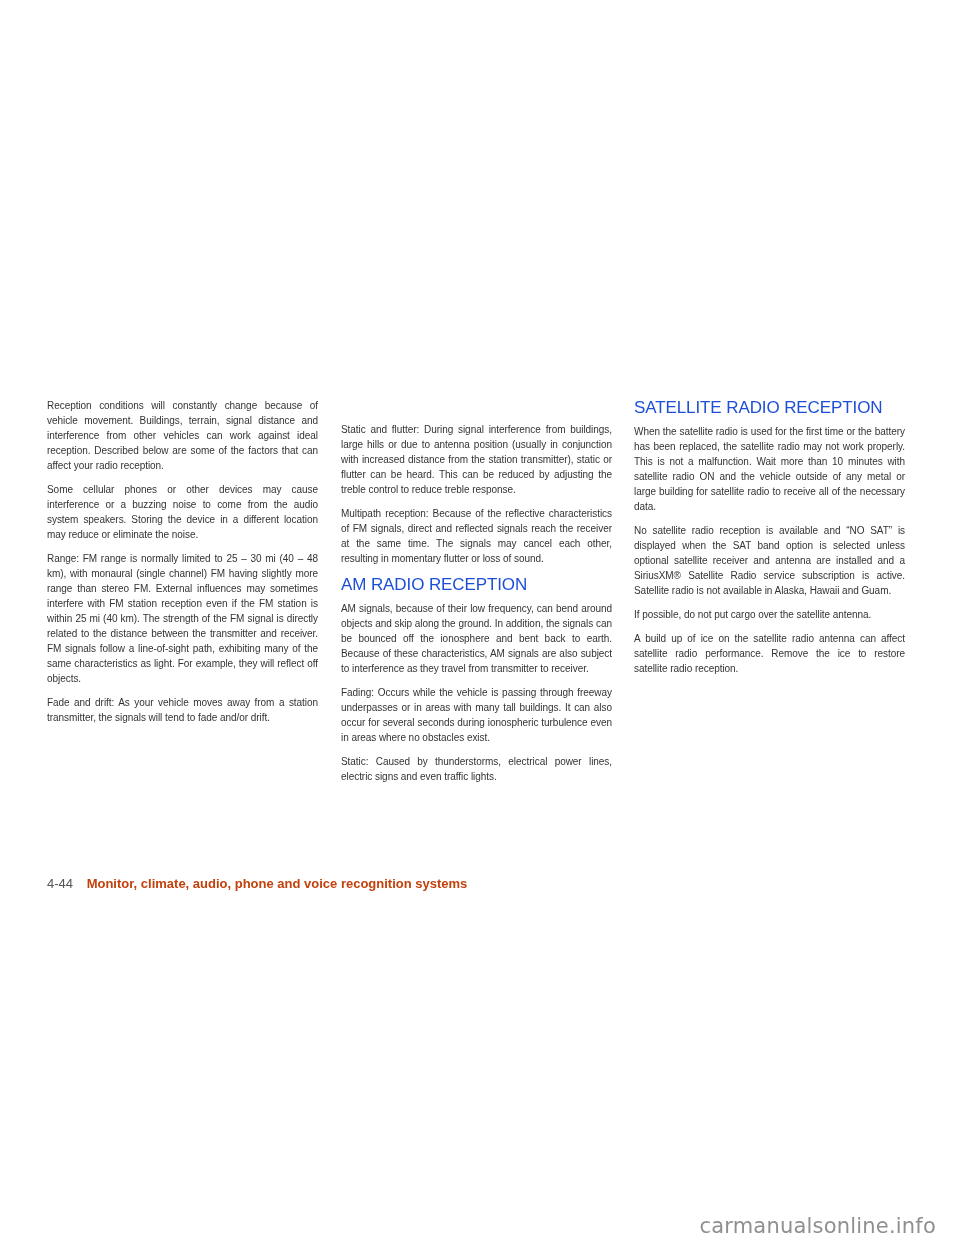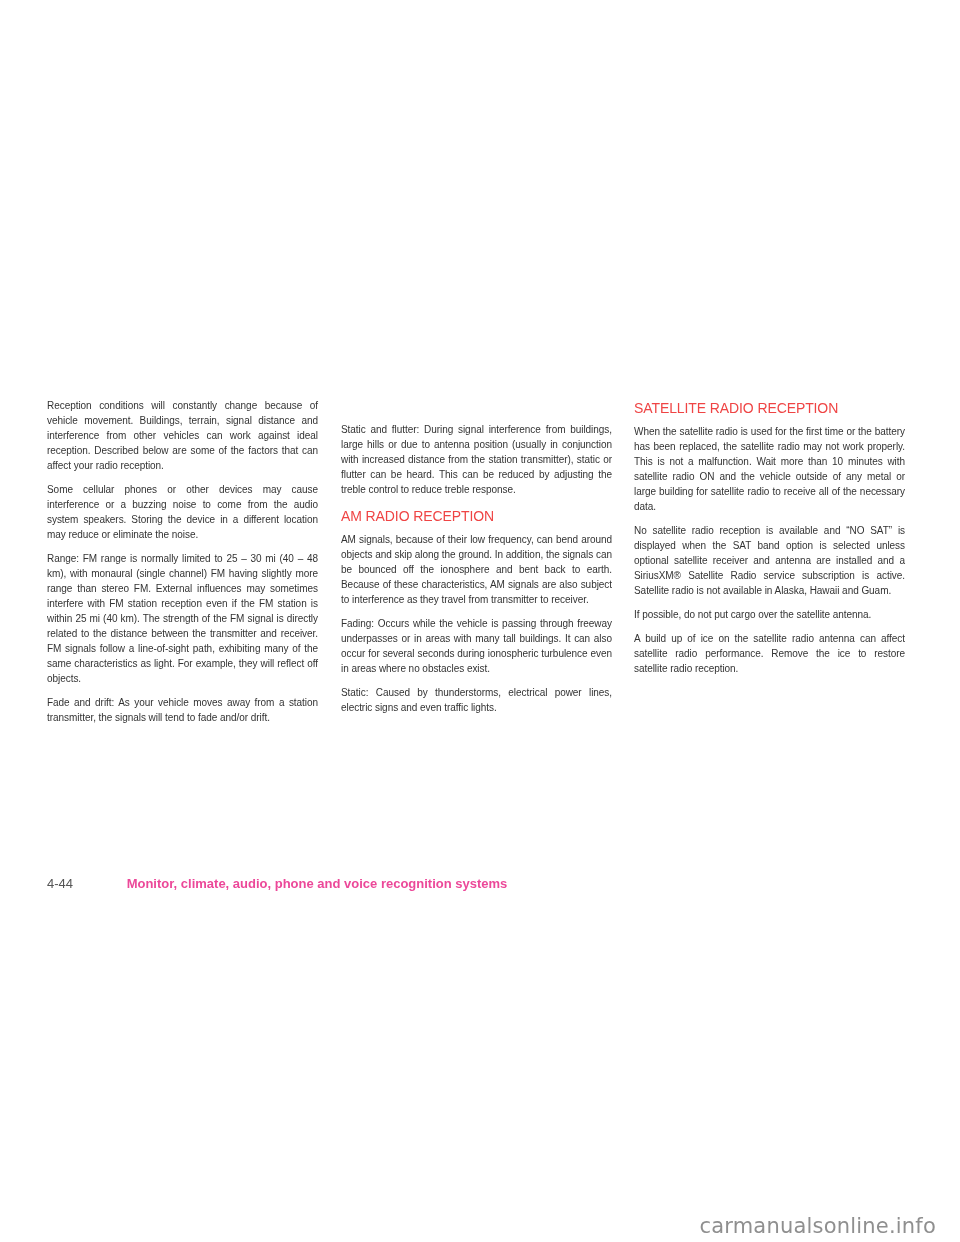--- a/index.html
+++ b/index.html
@@ -9,46 +9,47 @@
   }
   .col { position: absolute; top: 398px; width: 271px; }
   #col1 { left: 47px; }
   #col2 { left: 341px; margin-top: 24px; }
   #col3 { left: 634px; }
   p.body {
     margin: 0 0 9px 0; font-size: 10px; line-height: 15px; text-align: justify;
     letter-spacing: -0.05px;
   }
   h2.heading {
-    margin: 2px 0 6px 0; font-size: 14px; line-height: 20px; font-weight: normal; color: #ef4444;
+    margin: 2px 0 6px 0; font-size: 17px; line-height: 20px; font-weight: normal; color: #1d4ed8;
     letter-spacing: -0.1px;
   }
   #col3 h2.heading { margin-top: 0; }
   .footer {
     position: absolute; left: 47px; top: 876px; font-size: 13px; color: #333;
   }
   .footer .pagenum { color: #555; margin-right: 10px; }
-  .footer .section { font-weight: bold; color: #ec4899; margin-left: 40px; }
+  .footer .section { font-weight: bold; color: #c2410c; }
   .watermark {
     position: absolute; right: 24px; top: 1214px; font-size: 21px; color: #8f8f8f;
     font-family: "DejaVu Sans", sans-serif; letter-spacing: 0.2px;
   }
 </style>
 </head>
 <body>
 
 <div id="col1" class="col">
   <p class="body">Reception conditions will constantly change because of vehicle movement. Buildings, terrain, signal distance and interference from other vehicles can work against ideal reception. Described below are some of the factors that can affect your radio reception.</p>
   <p class="body">Some cellular phones or other devices may cause interference or a buzzing noise to come from the audio system speakers. Storing the device in a different location may reduce or eliminate the noise.</p>
   <p class="body">Range: FM range is normally limited to 25 – 30 mi (40 – 48 km), with monaural (single channel) FM having slightly more range than stereo FM. External influences may sometimes interfere with FM station reception even if the FM station is within 25 mi (40 km). The strength of the FM signal is directly related to the distance between the transmitter and receiver. FM signals follow a line-of-sight path, exhibiting many of the same characteristics as light. For example, they will reflect off objects.</p>
   <p class="body">Fade and drift: As your vehicle moves away from a station transmitter, the signals will tend to fade and/or drift.</p>
 </div>
 
 <div id="col2" class="col">
   <p class="body">Static and flutter: During signal interference from buildings, large hills or due to antenna position (usually in conjunction with increased distance from the station transmitter), static or flutter can be heard. This can be reduced by adjusting the treble control to reduce treble response.</p>
+  <p class="body">Multipath reception: Because of the reflective characteristics of FM signals, direct and reflected signals reach the receiver at the same time. The signals may cancel each other, resulting in momentary flutter or loss of sound.</p>
   <h2 class="heading">AM RADIO RECEPTION</h2>
   <p class="body">AM signals, because of their low frequency, can bend around objects and skip along the ground. In addition, the signals can be bounced off the ionosphere and bent back to earth. Because of these characteristics, AM signals are also subject to interference as they travel from transmitter to receiver.</p>
   <p class="body">Fading: Occurs while the vehicle is passing through freeway underpasses or in areas with many tall buildings. It can also occur for several seconds during ionospheric turbulence even in areas where no obstacles exist.</p>
   <p class="body">Static: Caused by thunderstorms, electrical power lines, electric signs and even traffic lights.</p>
 </div>
 
 <div id="col3" class="col">
   <h2 class="heading">SATELLITE RADIO RECEPTION</h2>
   <p class="body">When the satellite radio is used for the first time or the battery has been replaced, the satellite radio may not work properly. This is not a malfunction. Wait more than 10 minutes with satellite radio ON and the vehicle outside of any metal or large building for satellite radio to receive all of the necessary data.</p>
   <p class="body">No satellite radio reception is available and “NO SAT” is displayed when the SAT band option is selected unless optional satellite receiver and antenna are installed and a SiriusXM® Satellite Radio service subscription is active. Satellite radio is not available in Alaska, Hawaii and Guam.</p>

